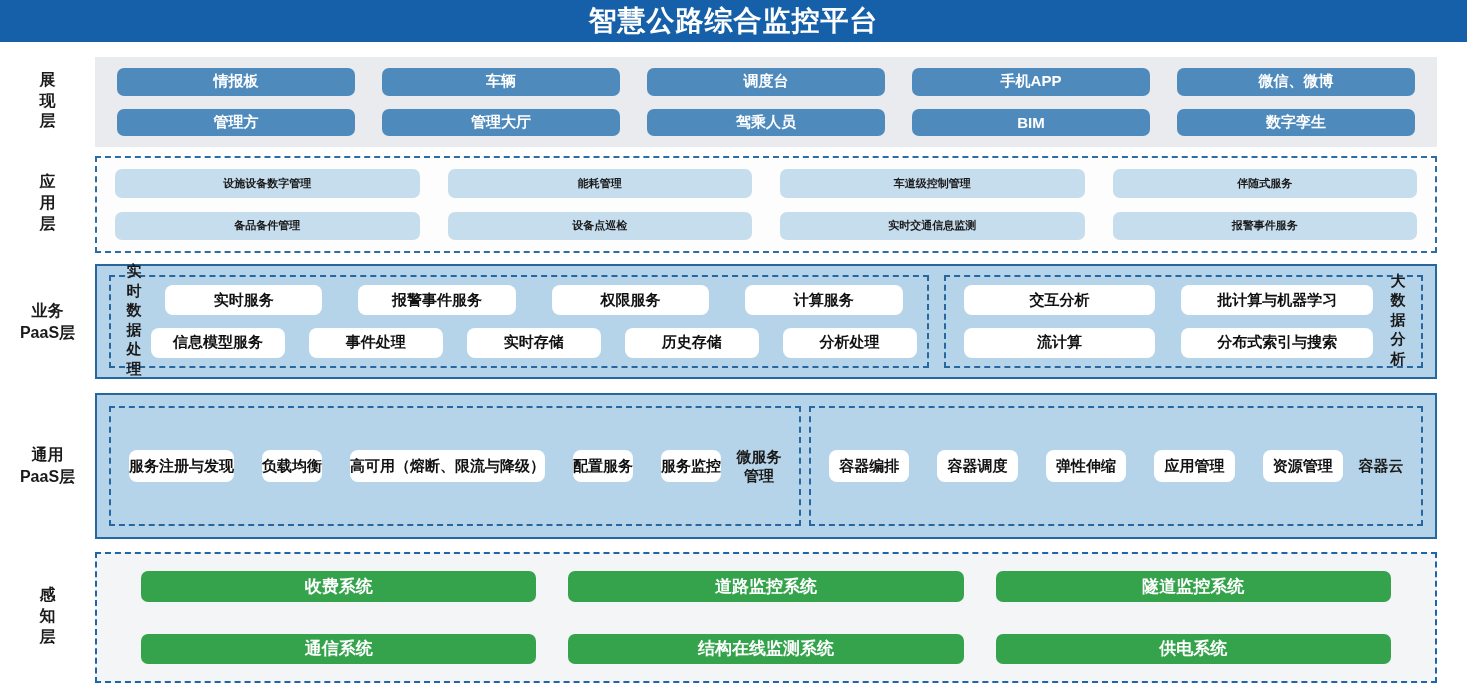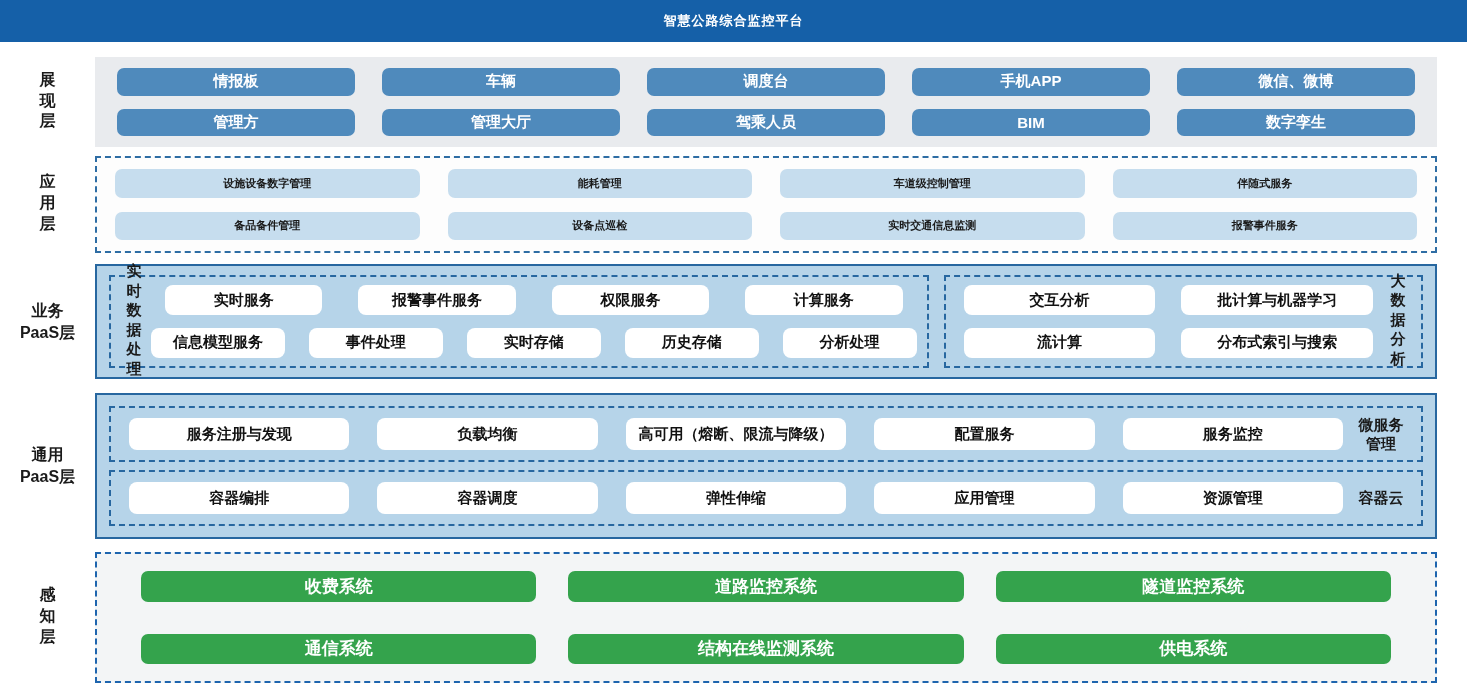--- a/index.html
+++ b/index.html
@@ -5,21 +5,21 @@
   * { margin:0; padding:0; box-sizing:border-box; }
   html,body { background:#fff; }
   .page {
     position:relative; width:1467px; height:696px; overflow:hidden;
     background:#fff; font-family:"Liberation Sans","DejaVu Sans",sans-serif;
     color:#1a1a1a;
   }
   .topbar {
     height:42px; background:#1560a8; color:#fff;
     display:flex; align-items:center; justify-content:center;
-    font-size:13px; font-weight:bold; letter-spacing:1px;
+    font-size:28px; font-weight:bold; letter-spacing:1px;
   }
   .layer-row { display:flex; align-items:stretch; margin-right:30px; }
   .layer-label {
     width:95px; flex:none; display:flex; align-items:center; justify-content:center;
     font-weight:bold; font-size:16px; color:#1a1a1a;
   }
   .vtext {
     width:18px; word-break:break-all; line-height:1.3; text-align:center;
     font-weight:bold;
     font-family:Liberation Mono, monospace;
@@ -48,21 +48,21 @@
     background:#c6ddee; color:#1a1a1a; border-radius:7px;
     display:flex; align-items:center; justify-content:center;
     font-size:11px; font-weight:bold;
   }
 
   
   .paas-panel {
     flex:1; background:#b6d4e9; border:2px solid #2767a0;
     display:flex; gap:15px; padding:9px 12px;
   }
-  .paas-panel.column { flex-direction:column; gap:8px; padding:11px 12px; }
+  .paas-panel.column { flex-direction:row; gap:8px; padding:11px 12px; }
   .sub-box { border:2px dashed #2767a0; display:flex; align-items:stretch; }
   .btn-white {
     background:#fff; color:#111; border-radius:8px; height:30px; flex:1;
     display:flex; align-items:center; justify-content:center;
     font-size:15px; font-weight:bold; white-space:nowrap;
   }
 
   
   .bp-left  { flex:1.74; padding:4px 8px; }
   .bp-right { flex:1;    padding:4px 8px; }

